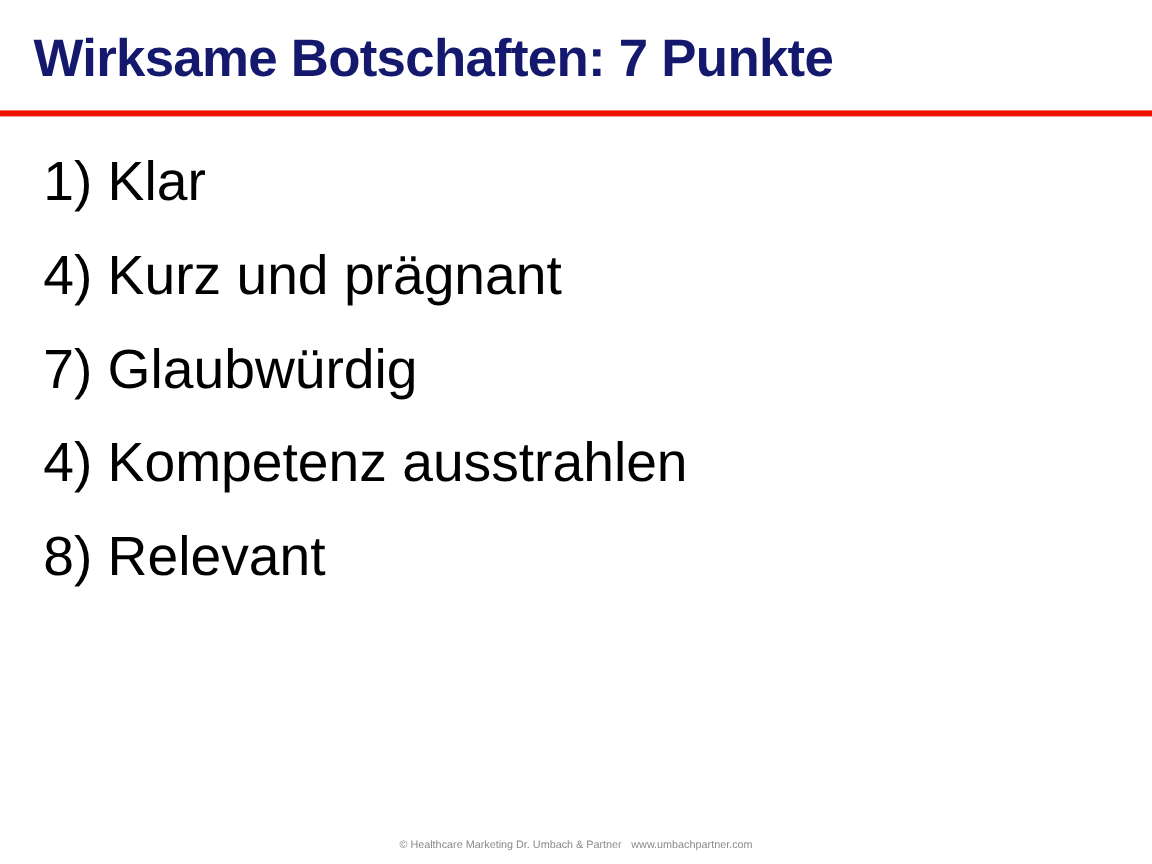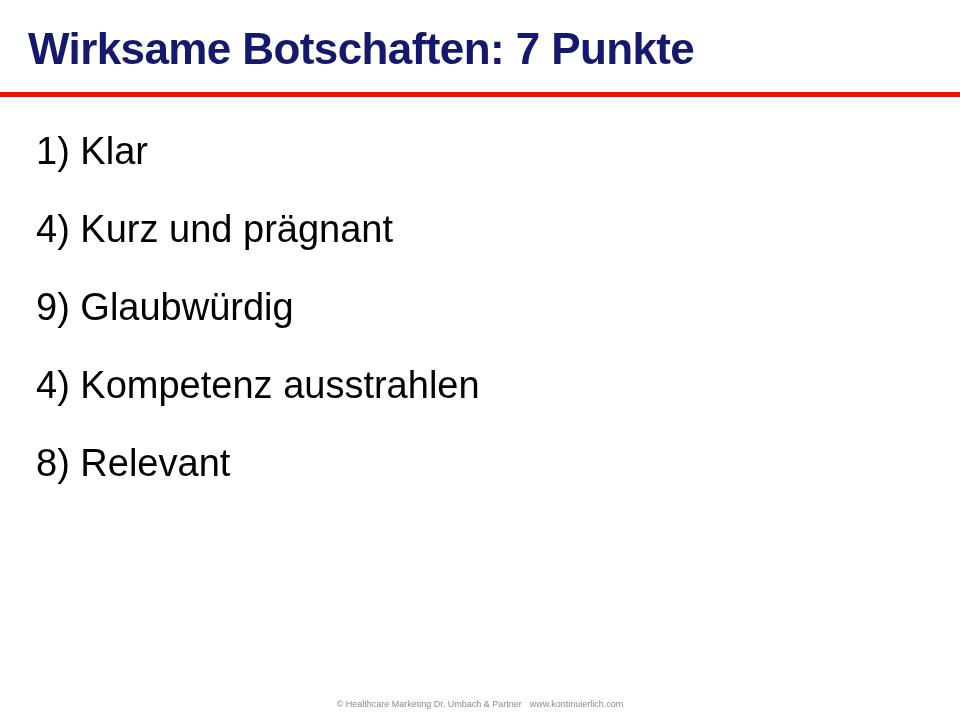--- a/index.html
+++ b/index.html
@@ -67,21 +67,21 @@
     margin: 0;
     padding: 0;
     list-style: none;
   }
   .point-item {
     position: relative;
     height: 78px;
     line-height: 78px;
     padding-left: 36px;
     font-family: "Liberation Sans", sans-serif;
-    font-size: 38px;
+    font-size: 46px;
     color: #000000;
     white-space: nowrap;
     box-sizing: border-box;
   }
   .point-item .point-text {
     display: inline-block;
     transform-origin: left center;
   }
   
   .point-item.condensed .point-text { transform: scaleX(0.94); }
@@ -114,27 +114,27 @@
   <div class="title-rule"></div>
 
   <ul class="points-list">
     <li class="point-item">
       <span class="point-text">1) Klar</span>
     </li>
     <li class="point-item">
       <span class="point-text">4) Kurz und prägnant</span>
     </li>
     <li class="point-item">
-      <span class="point-text">9) Glaubwürdig</span>
+      <span class="point-text">7) Glaubwürdig</span>
     </li>
     <li class="point-item">
       <span class="point-text">4) Kompetenz ausstrahlen</span>
     </li>
     <li class="point-item">
       <span class="point-text">8) Relevant</span>
     </li>
   </ul>
 
   <div class="slide-footer">
-    <span class="copyright">© Healthcare Marketing Dr. Umbach &amp; Partner</span><span class="website">www.kontinuierlich.com</span>
+    <span class="copyright">© Healthcare Marketing Dr. Umbach &amp; Partner</span><span class="website">www.umbachpartner.com</span>
   </div>
 
 </div>
 
 </body></html>

